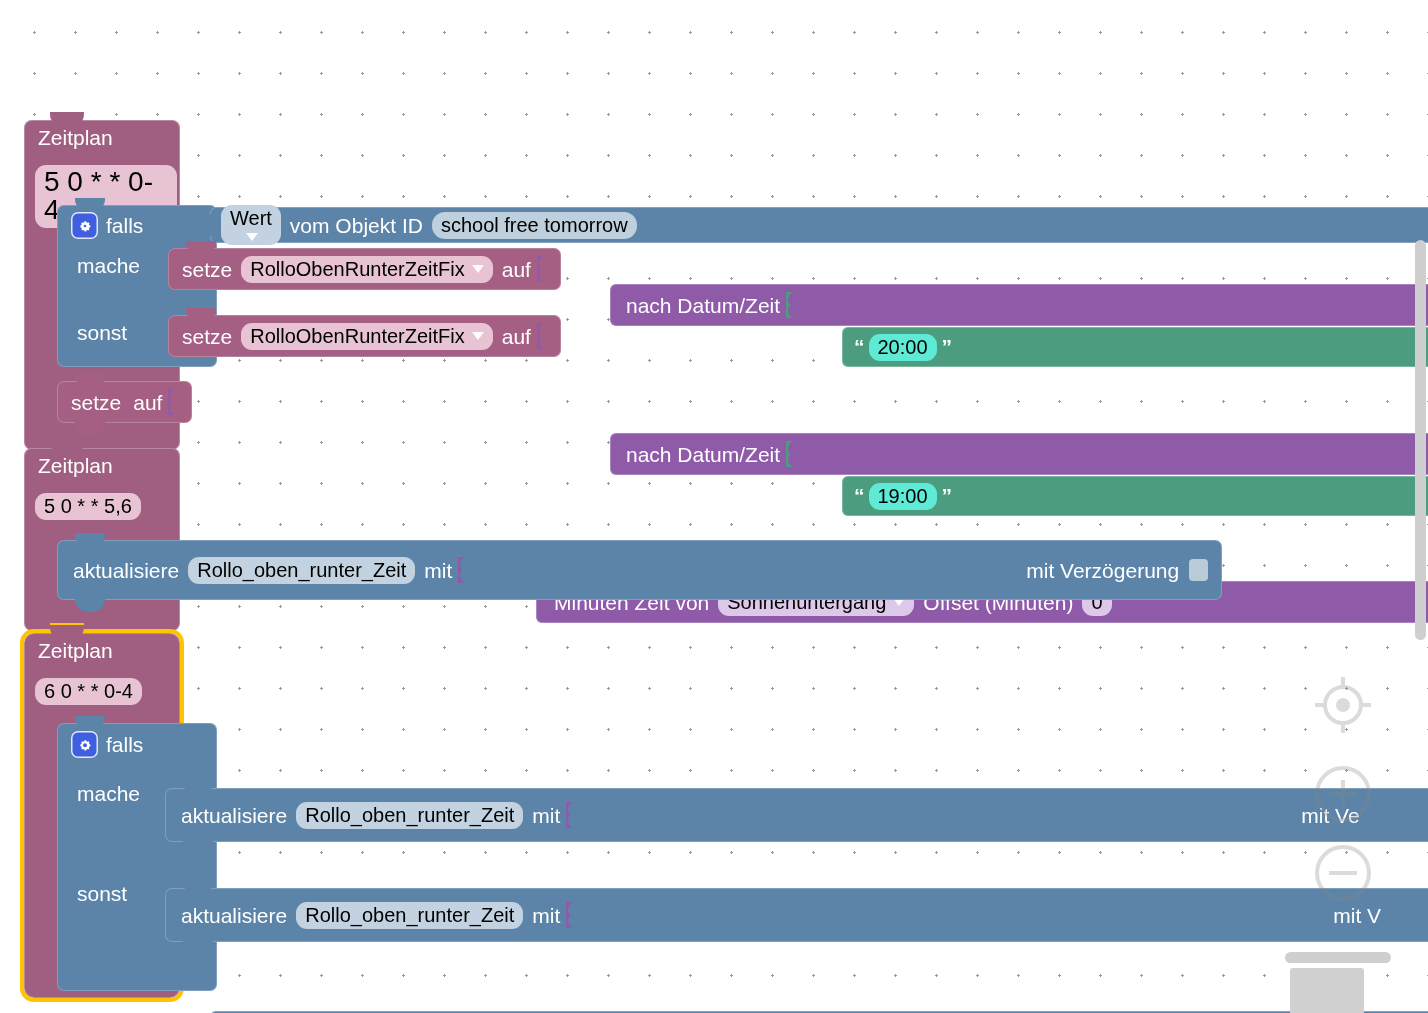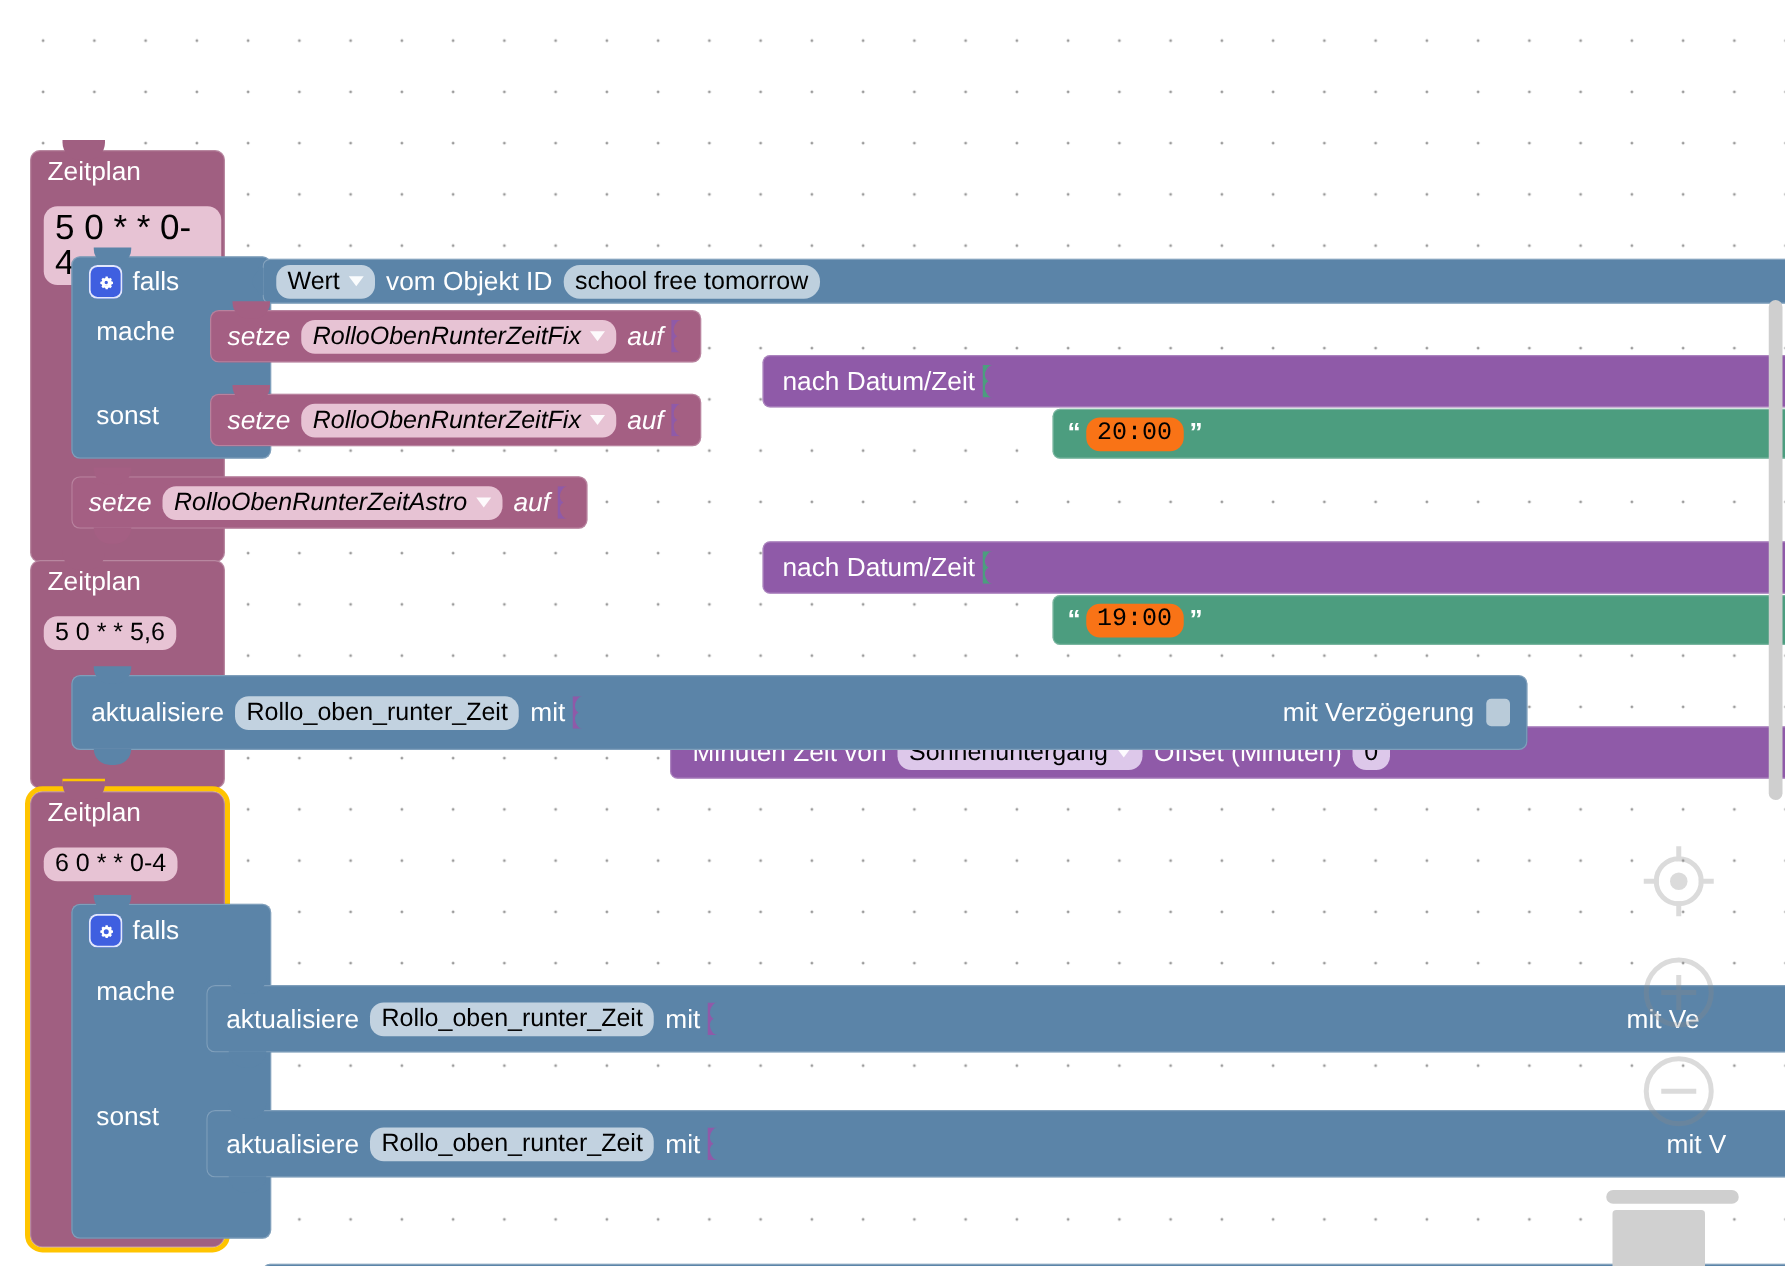--- a/index.html
+++ b/index.html
@@ -39,24 +39,24 @@
     align-items: center;
     gap: 5px;
     border-radius: 11px;
     padding: 3px 9px 4px 9px;
     font-size: 20px;
     line-height: 1;
     color: #000;
     margin: 0 3px;
   }
   .field.rose   { background: #e7c3d4; }
-  .field.blue   { background: #c2d2e0; }
+  .field.blue   { background: #c2d2e0; flex-direction: column; }
   .field.blue2  { background: #bed0de; border-radius: 13px; }
   .field.violet { background: #ddc8ea; }
-  .field.green  { background: #f97316; font-family: Liberation Mono, monospace; }
+  .field.green  { background: #5eead4; }
   .caret {
     width: 0; height: 0;
     border-left: 6px solid transparent;
     border-right: 6px solid transparent;
     border-top: 8px solid rgba(255,255,255,0.92);
     margin-left: 2px;
     flex: none;
   }
 
   
@@ -70,21 +70,21 @@
     top: -8px; left: 26px;
     width: 34px; height: 16px;
     background: #a05f81;
     border-radius: 0 0 14px 14px;
   }
   .hat.sel { outline: 4px solid #ffc400; outline-offset: 0; border-radius: 10px; }
 
   
   .stmt { border-radius: 7px; position: relative; box-shadow: inset 0 0 0 1px rgba(255,255,255,0.22); }
   .stmt.ctrl  { background: #5b84a8; }
-  .stmt.rose  { background: #a45f83; font-style: italic; }
+  .stmt.rose  { background: #a45f83; }
 
   .notch {
     position: absolute;
     left: 18px; top: -7px;
     width: 30px; height: 14px;
     border-radius: 0 0 13px 13px;
   }
   .notch.ctrl { background: #5b84a8; }
   .notch.rose { background: #a45f83; }
 
@@ -256,24 +256,20 @@
       <span class="field green">19:00</span>
       <span class="quote">”</span>
     </div>
   </div>
 
   <div class="blk" style="left:57px; top:381px; height:42px;">
     <div class="stmt rose" style="position:relative; height:42px; display:flex; align-items:center; padding:0 8px;">
       <div class="notch rose"></div>
       <div class="bnotch rose"></div>
       <span class="lbl">setze</span>
-      <span class="field rose">
-        <span>RolloObenRunterZeitAstro</span>
-          <i class="caret"></i>
-      </span>
       <span class="lbl">auf</span>
       <span class="socket">
         <svg width="14" height="26" viewBox="0 0 14 26">
             <path d="M0 0h8c-3 0-6 4-6 8s3 5 3 5-3 1-3 5 3 8 6 8H0z" fill="#8f5aa8"></path>
           </svg>
       </span>
     </div>
   </div>
   <div class="blk val purple" style="left:536px; top:381px; height:42px;">
     <div class="row" style="height:42px; padding:0 10px 0 12px;">

